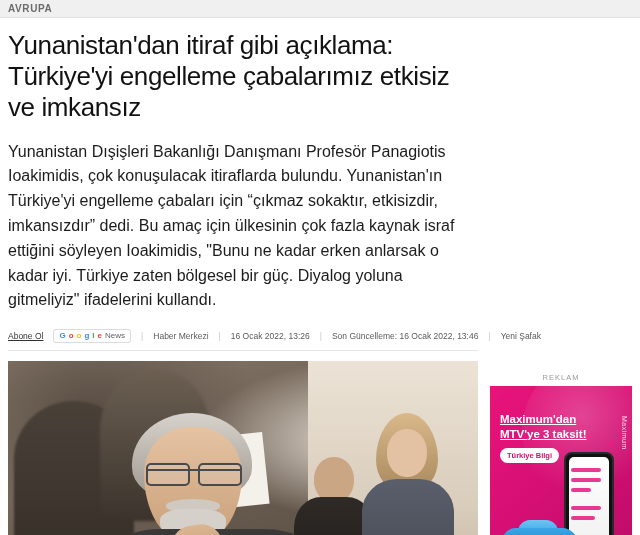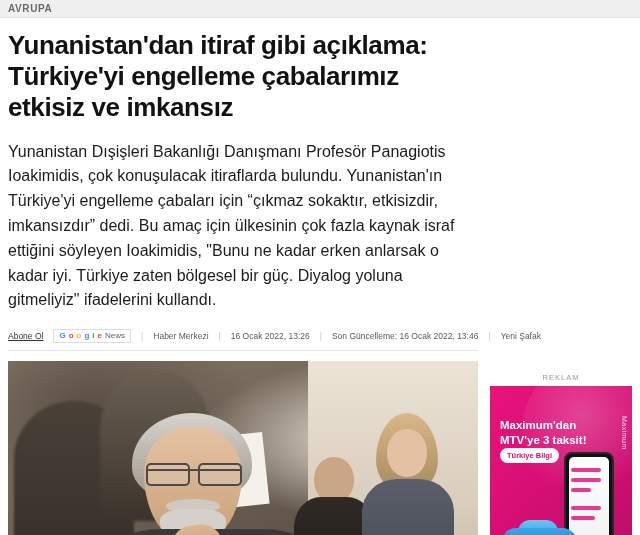--- a/index.html
+++ b/index.html
@@ -36,21 +36,21 @@
   }
 
   
   .content {
     padding: 10px 8px 0 8px;
   }
 
   .headline {
     font-size: 26px;
     line-height: 1.2;
-    font-weight: 700;
+    font-weight: 400;
     color: #121212;
     letter-spacing: -0.4px;
     margin: 2px 0 10px 0;
     max-width: 470px;
   }
 
   .summary {
     font-size: 16px;
     line-height: 1.55;
     color: #1c1c1c;
@@ -246,23 +246,24 @@
     height: 196px;
     overflow: hidden;
     background: linear-gradient(135deg, #e8147a 0%, #d60f74 45%, #b80c66 100%);
   }
   .ad .swirl {
     position: absolute; right: -40px; top: -30px; width: 150px; height: 150px;
     border-radius: 50%;
     background: radial-gradient(circle at 40% 40%, rgba(255,255,255,0.22), rgba(255,255,255,0) 60%);
   }
   .ad .ad-title {
-    position: absolute; left: 10px; top: 32px;
+    position: absolute; left: 10px; top: 26px;
     color: #fff; font-size: 11.5px; font-weight: 700; line-height: 1.25;
     max-width: 108px;
+    text-decoration: underline;
   }
   .ad .ad-btn {
     position: absolute; left: 10px; top: 62px;
     background: #ffffff; color: #d60f74;
     font-size: 7.5px; font-weight: 700;
     padding: 3px 7px; border-radius: 9px;
   }
   .ad .ad-side {
     position: absolute; right: 4px; top: 30px;
     color: #ffd9ec; font-size: 7px; writing-mode: vertical-rl;

